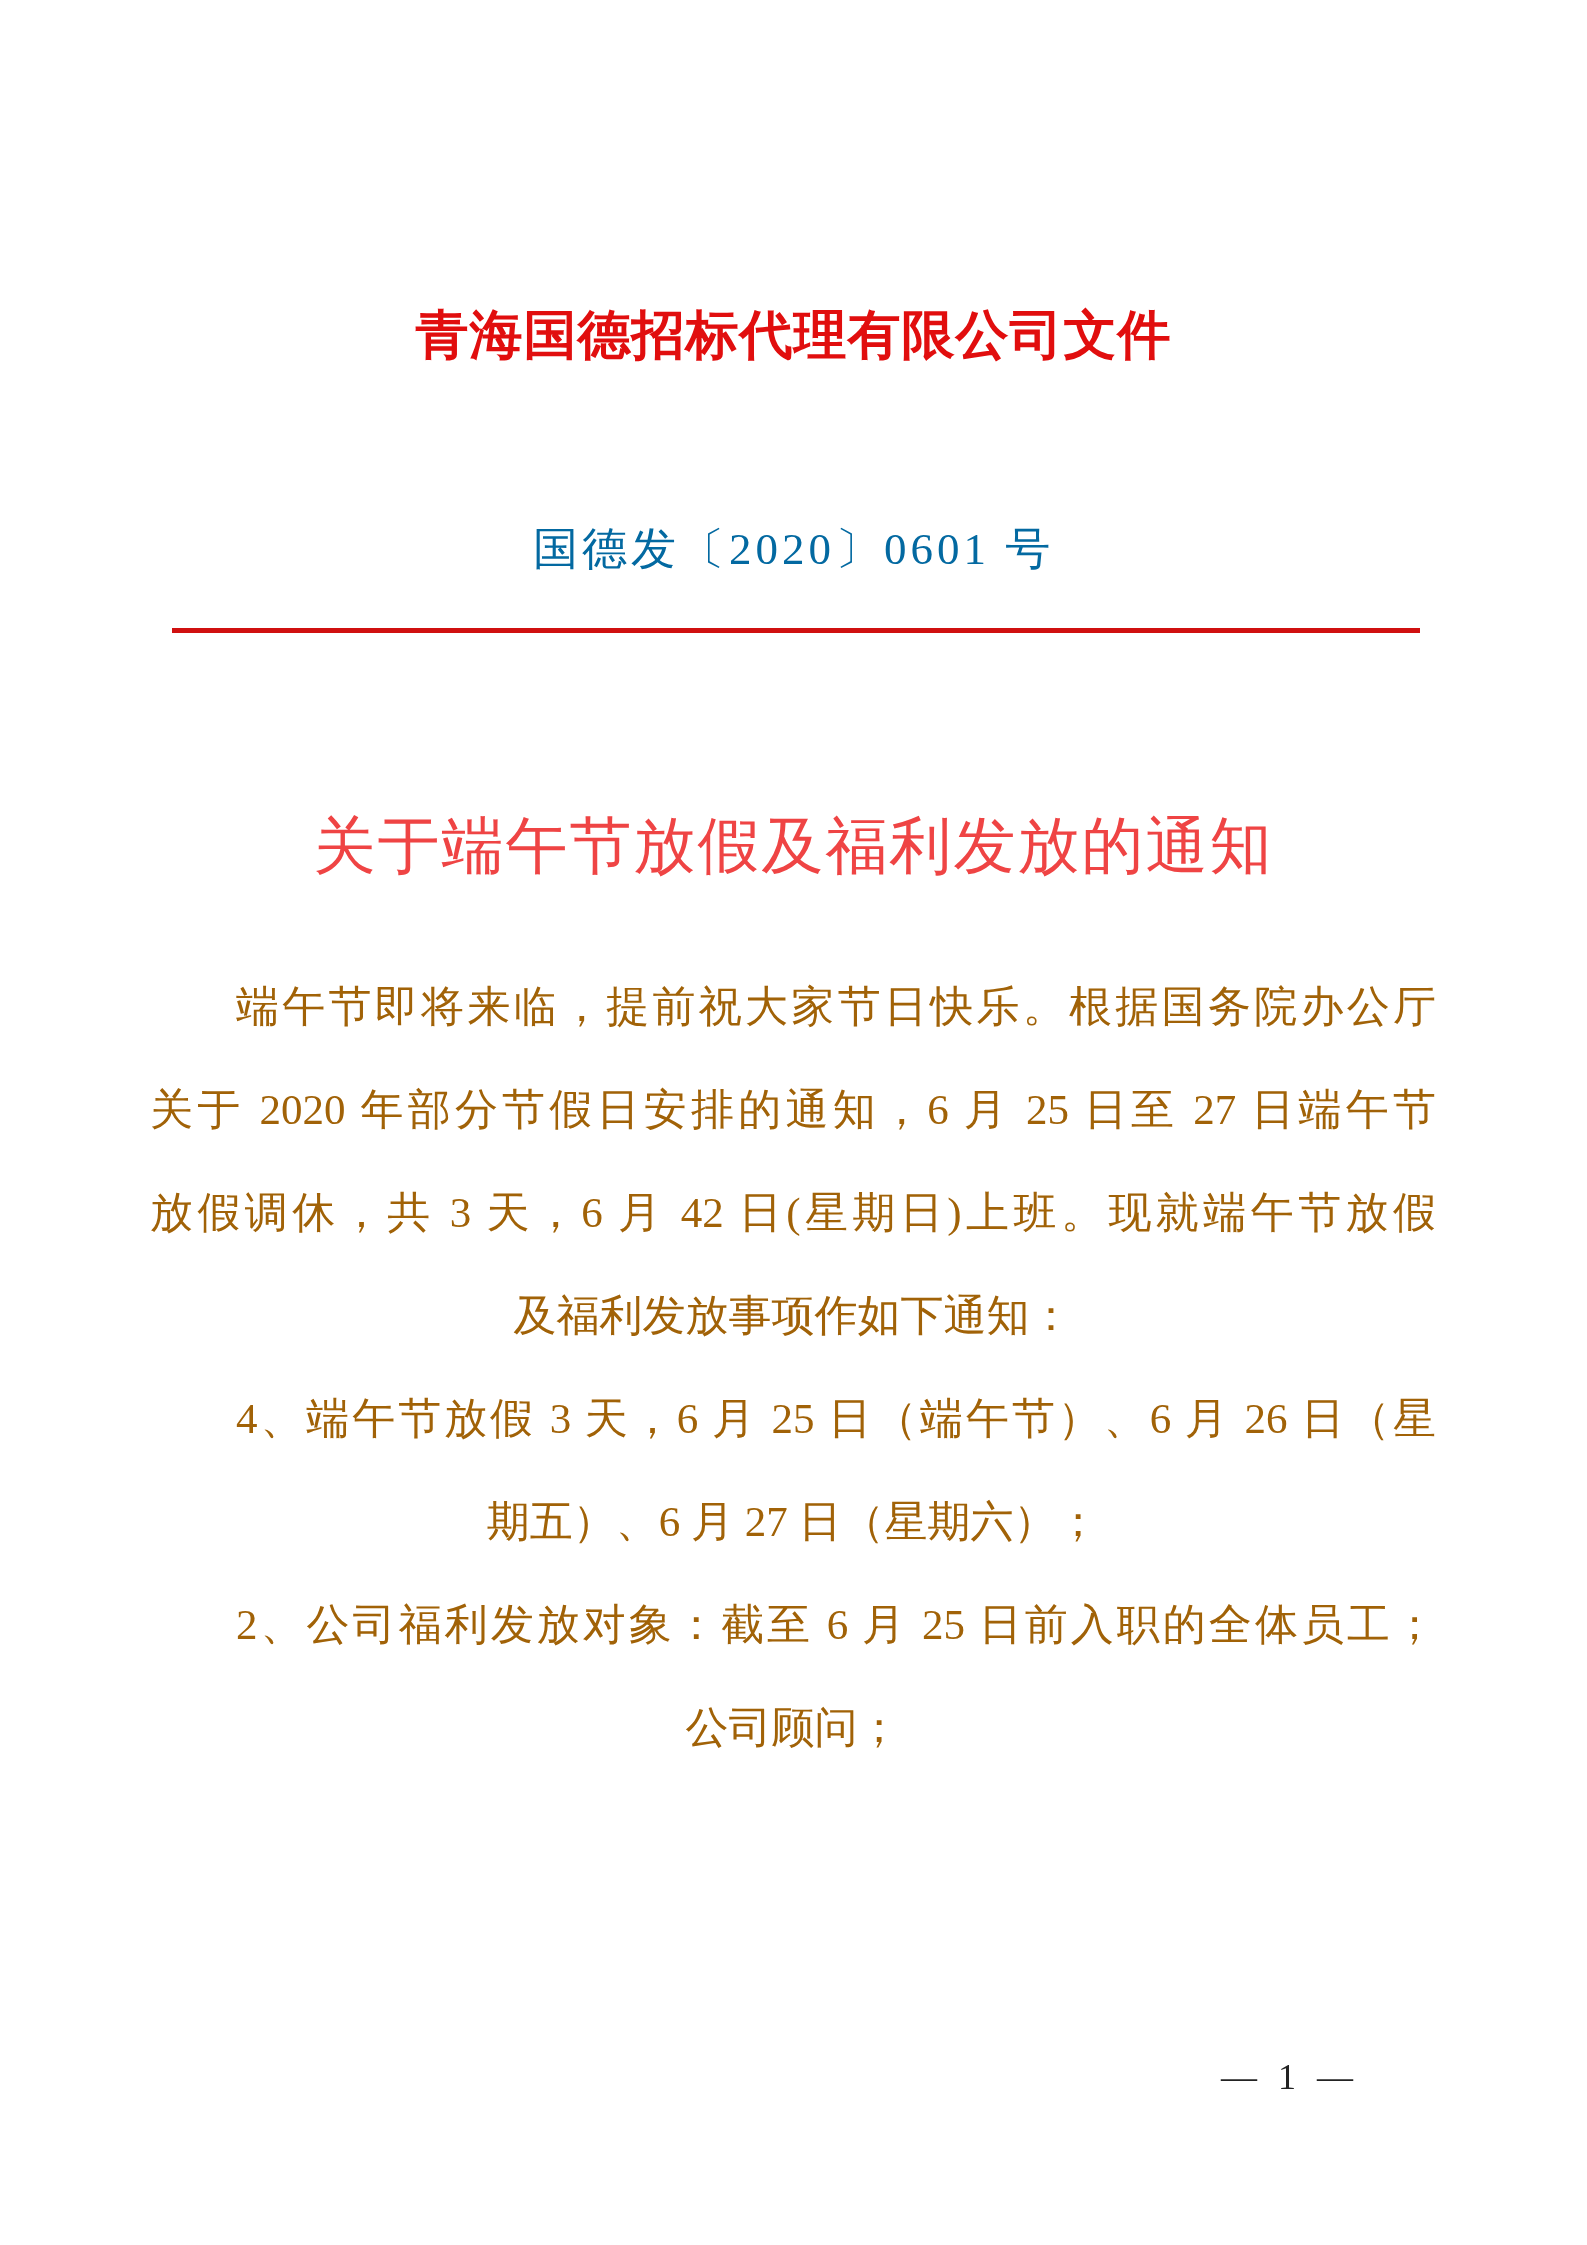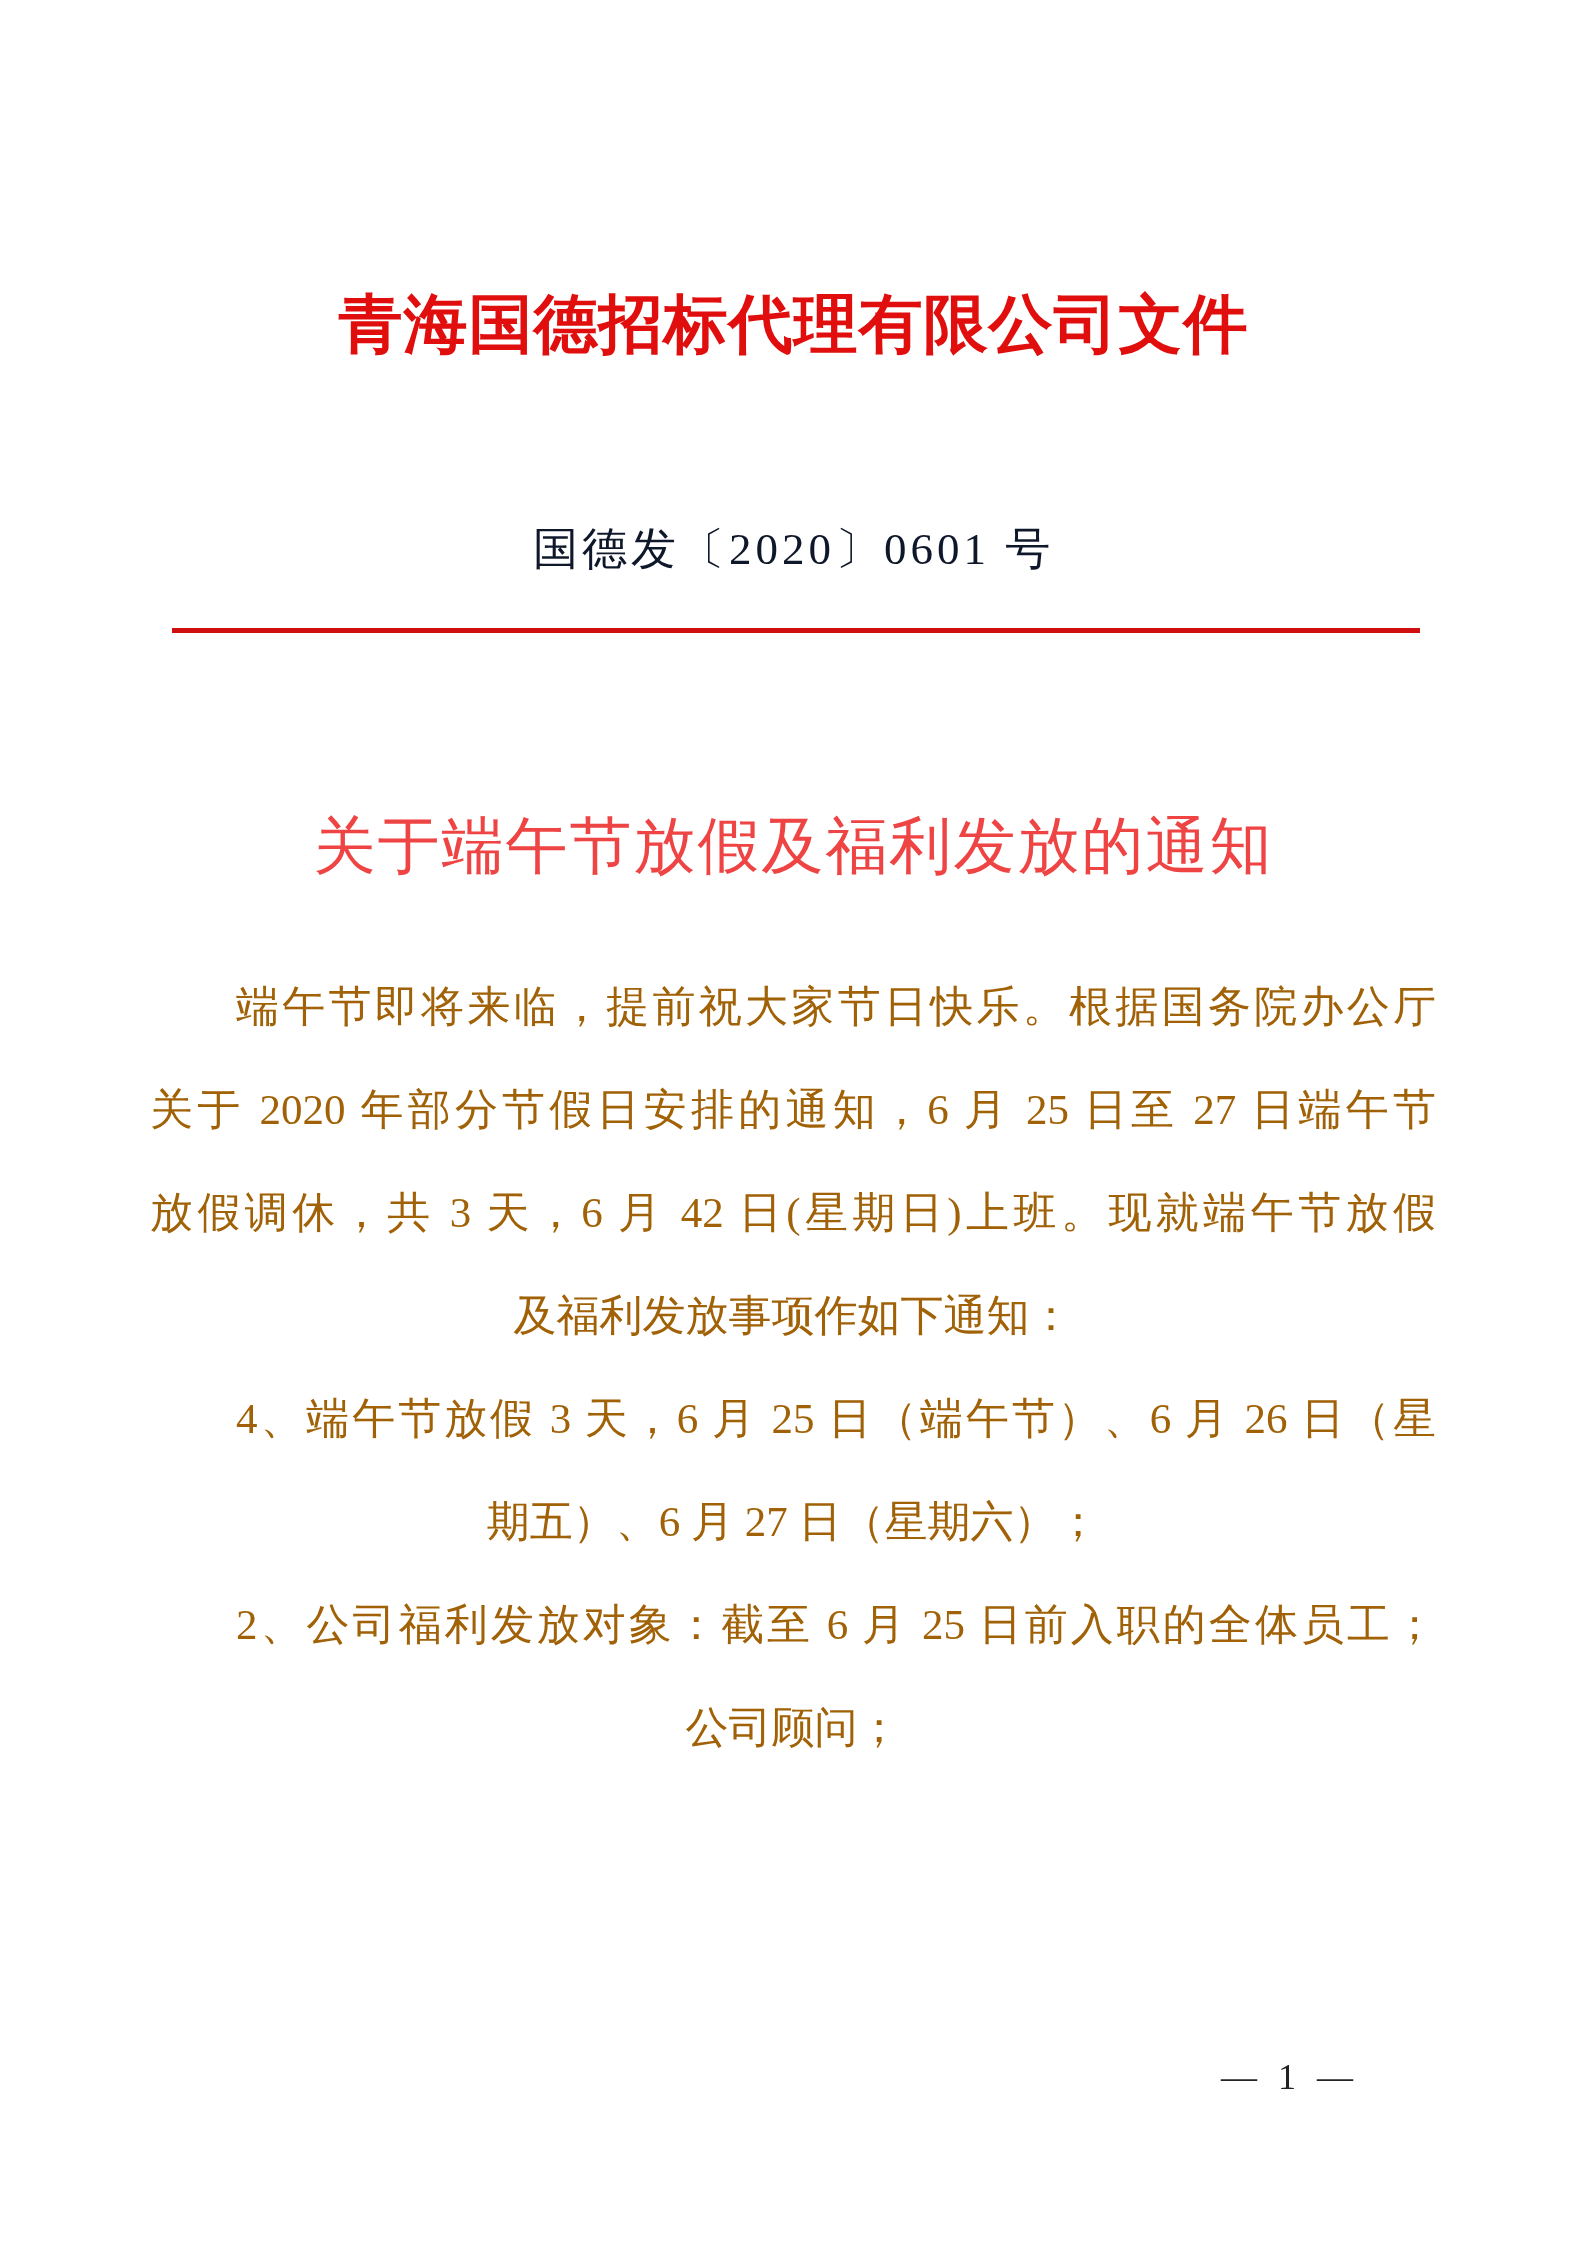--- a/index.html
+++ b/index.html
@@ -11,40 +11,40 @@
     position: relative;
     width: 1587px;
     height: 2245px;
     background: #ffffff;
     font-family: "Liberation Serif", "DejaVu Serif", serif;
     color: #141414;
     overflow: hidden;
   }
   .org-title {
     position: absolute;
-    top: 287px;
+    top: 304px;
     left: 0;
     width: 100%;
     text-align: center;
-    font-size: 64px;
+    font-size: 53px;
     line-height: 1.2;
     font-weight: bold;
     color: #e10e0e;
     letter-spacing: 1px;
     white-space: nowrap;
   }
   .doc-number {
     position: absolute;
     top: 520px;
     left: 0;
     width: 100%;
     text-align: center;
     font-size: 45px;
     line-height: 1.3;
-    color: #0f172a;
+    color: #0369a1;
     letter-spacing: 4px;
   }
   .red-divider {
     position: absolute;
     top: 628px;
     left: 172px;
     width: 1248px;
     height: 5px;
     background: #d01010;
   }

